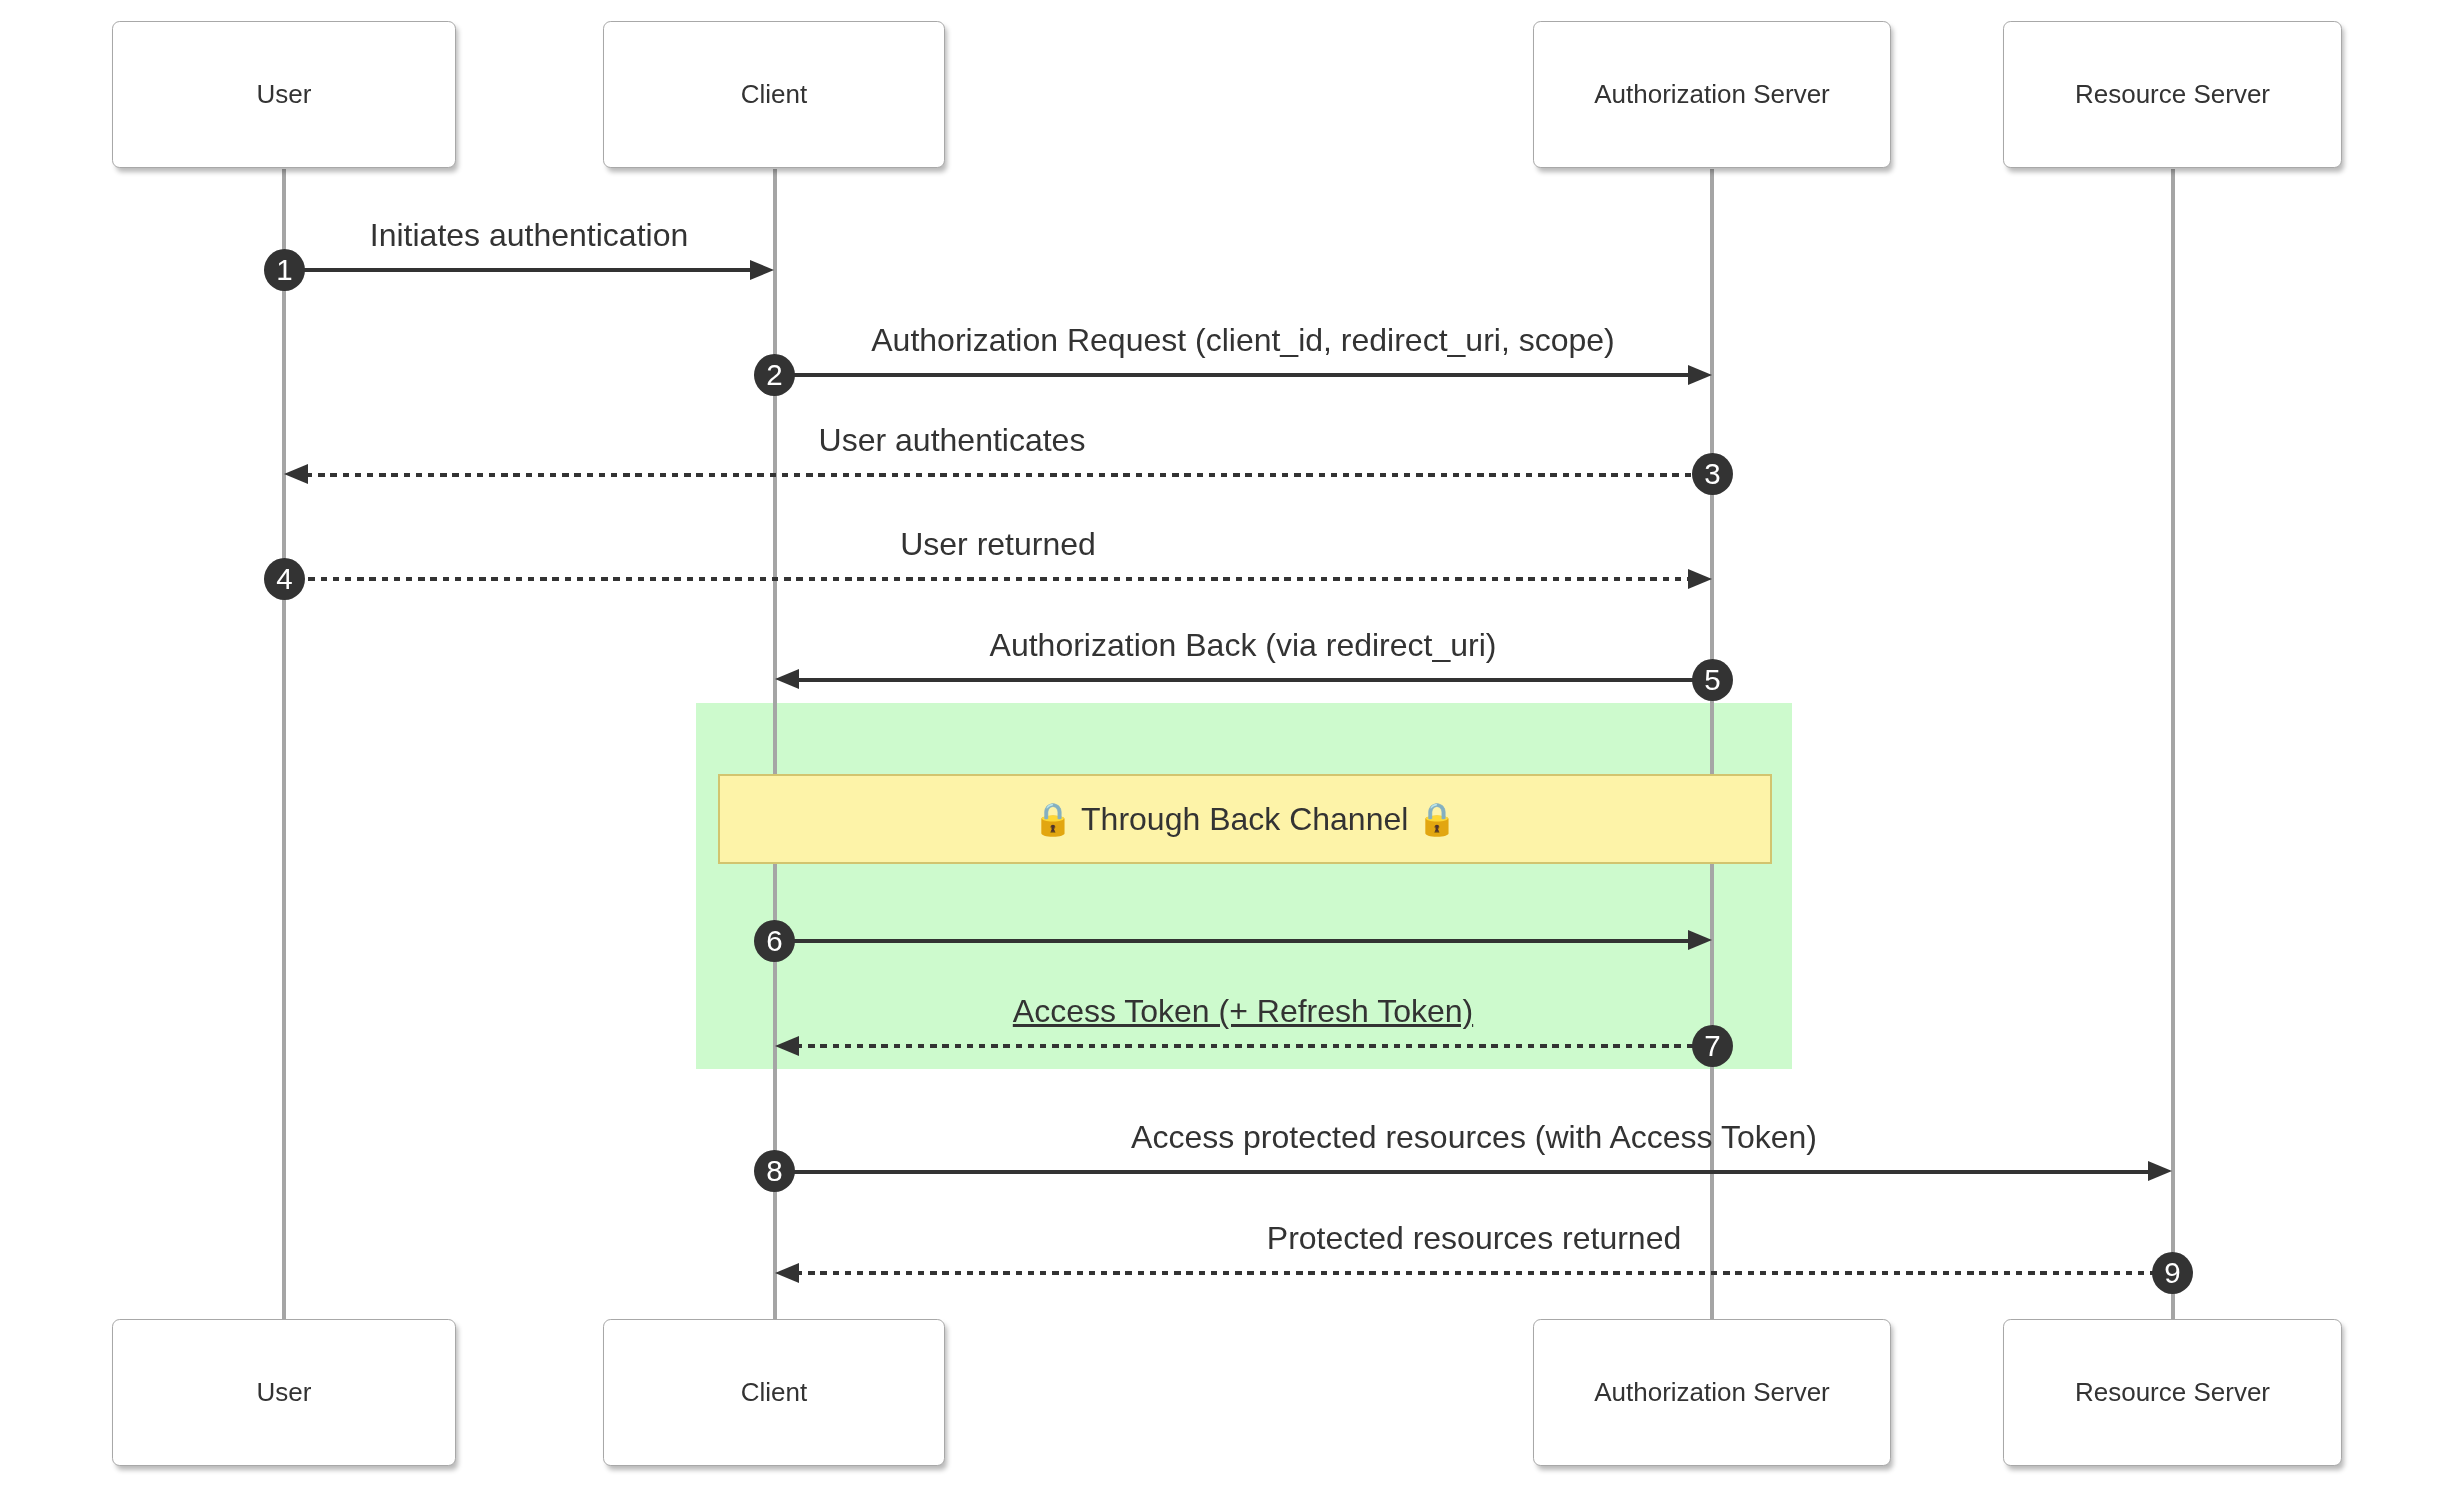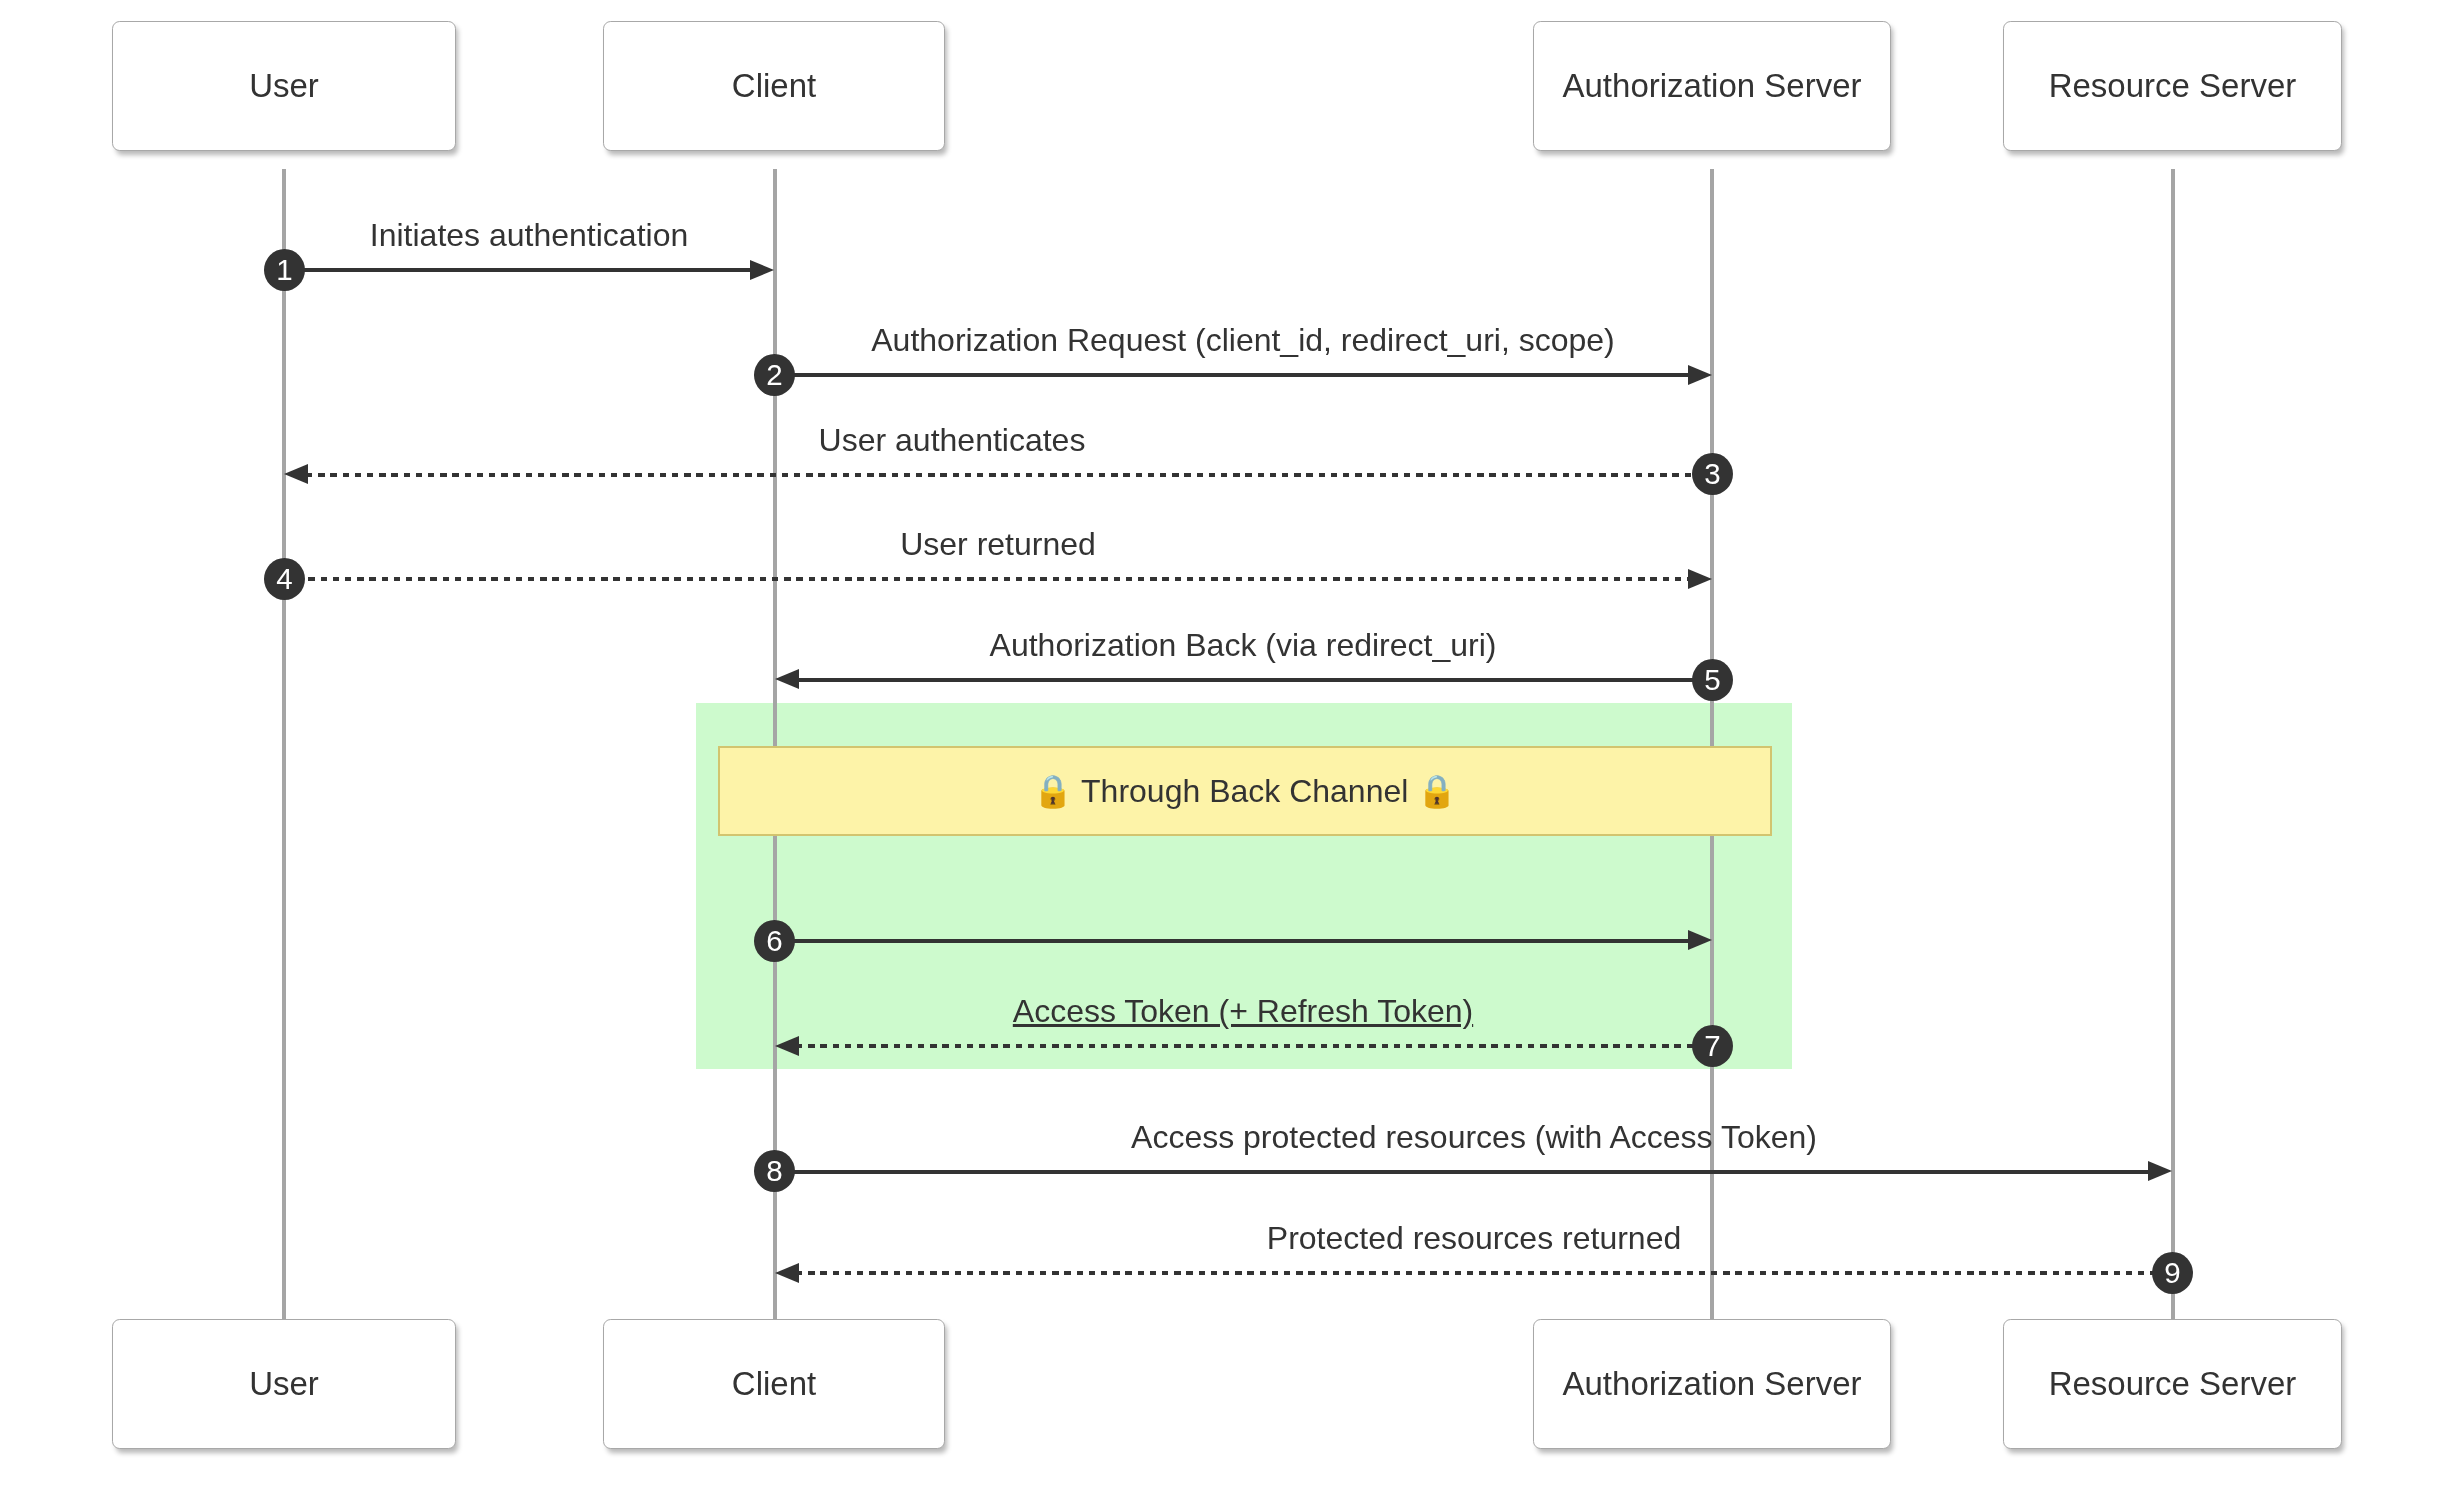--- a/index.html
+++ b/index.html
@@ -7,30 +7,30 @@
   body { font-family:"Liberation Sans", sans-serif; color:#333333; }
   .canvas { position:relative; width:2462px; height:1495px; background:#ffffff; overflow:hidden; }
 
   
   .highlight { position:absolute; background:#cdfacd; }
 
   
   .lifeline { position:absolute; width:3.8px; background:#a5a5a5; }
 
   
-  .actor { position:absolute; height:130px; background:#ffffff;
+  .actor { position:absolute; height:147px; background:#ffffff;
            border:1.9px solid #a8a8a8; border-radius:7.7px;
            display:flex; align-items:center; justify-content:center;
-           font-size:33px; color:#333;
+           font-size:26px; color:#333;
            box-shadow:3.2px 4.5px 5.8px -1.3px rgba(0,0,0,0.28); }
 
   
   .note { position:absolute; background:#fdf3a8; border:2.6px solid #d2c46f;
           display:flex; align-items:center; justify-content:center;
-          font-size:32px; color:#333; }
+          font-size:32px; color:#333;margin-top:28px; }
 
   
   .mlabel { position:absolute; transform:translateX(-50%);
             height:38px; line-height:38px; font-size:32px; color:#333;
             white-space:nowrap; text-align:center; }
   .line  { position:absolute; height:3.8px; background:#333333; }
   .dline { position:absolute; height:3.8px; background:repeating-linear-gradient(90deg,#333333 0 6.4px,transparent 6.4px 12.2px); }
   .arr-r { position:absolute; width:0; height:0;
            border-top:10.3px solid transparent; border-bottom:10.3px solid transparent;
            border-left:24.4px solid #333333; }

